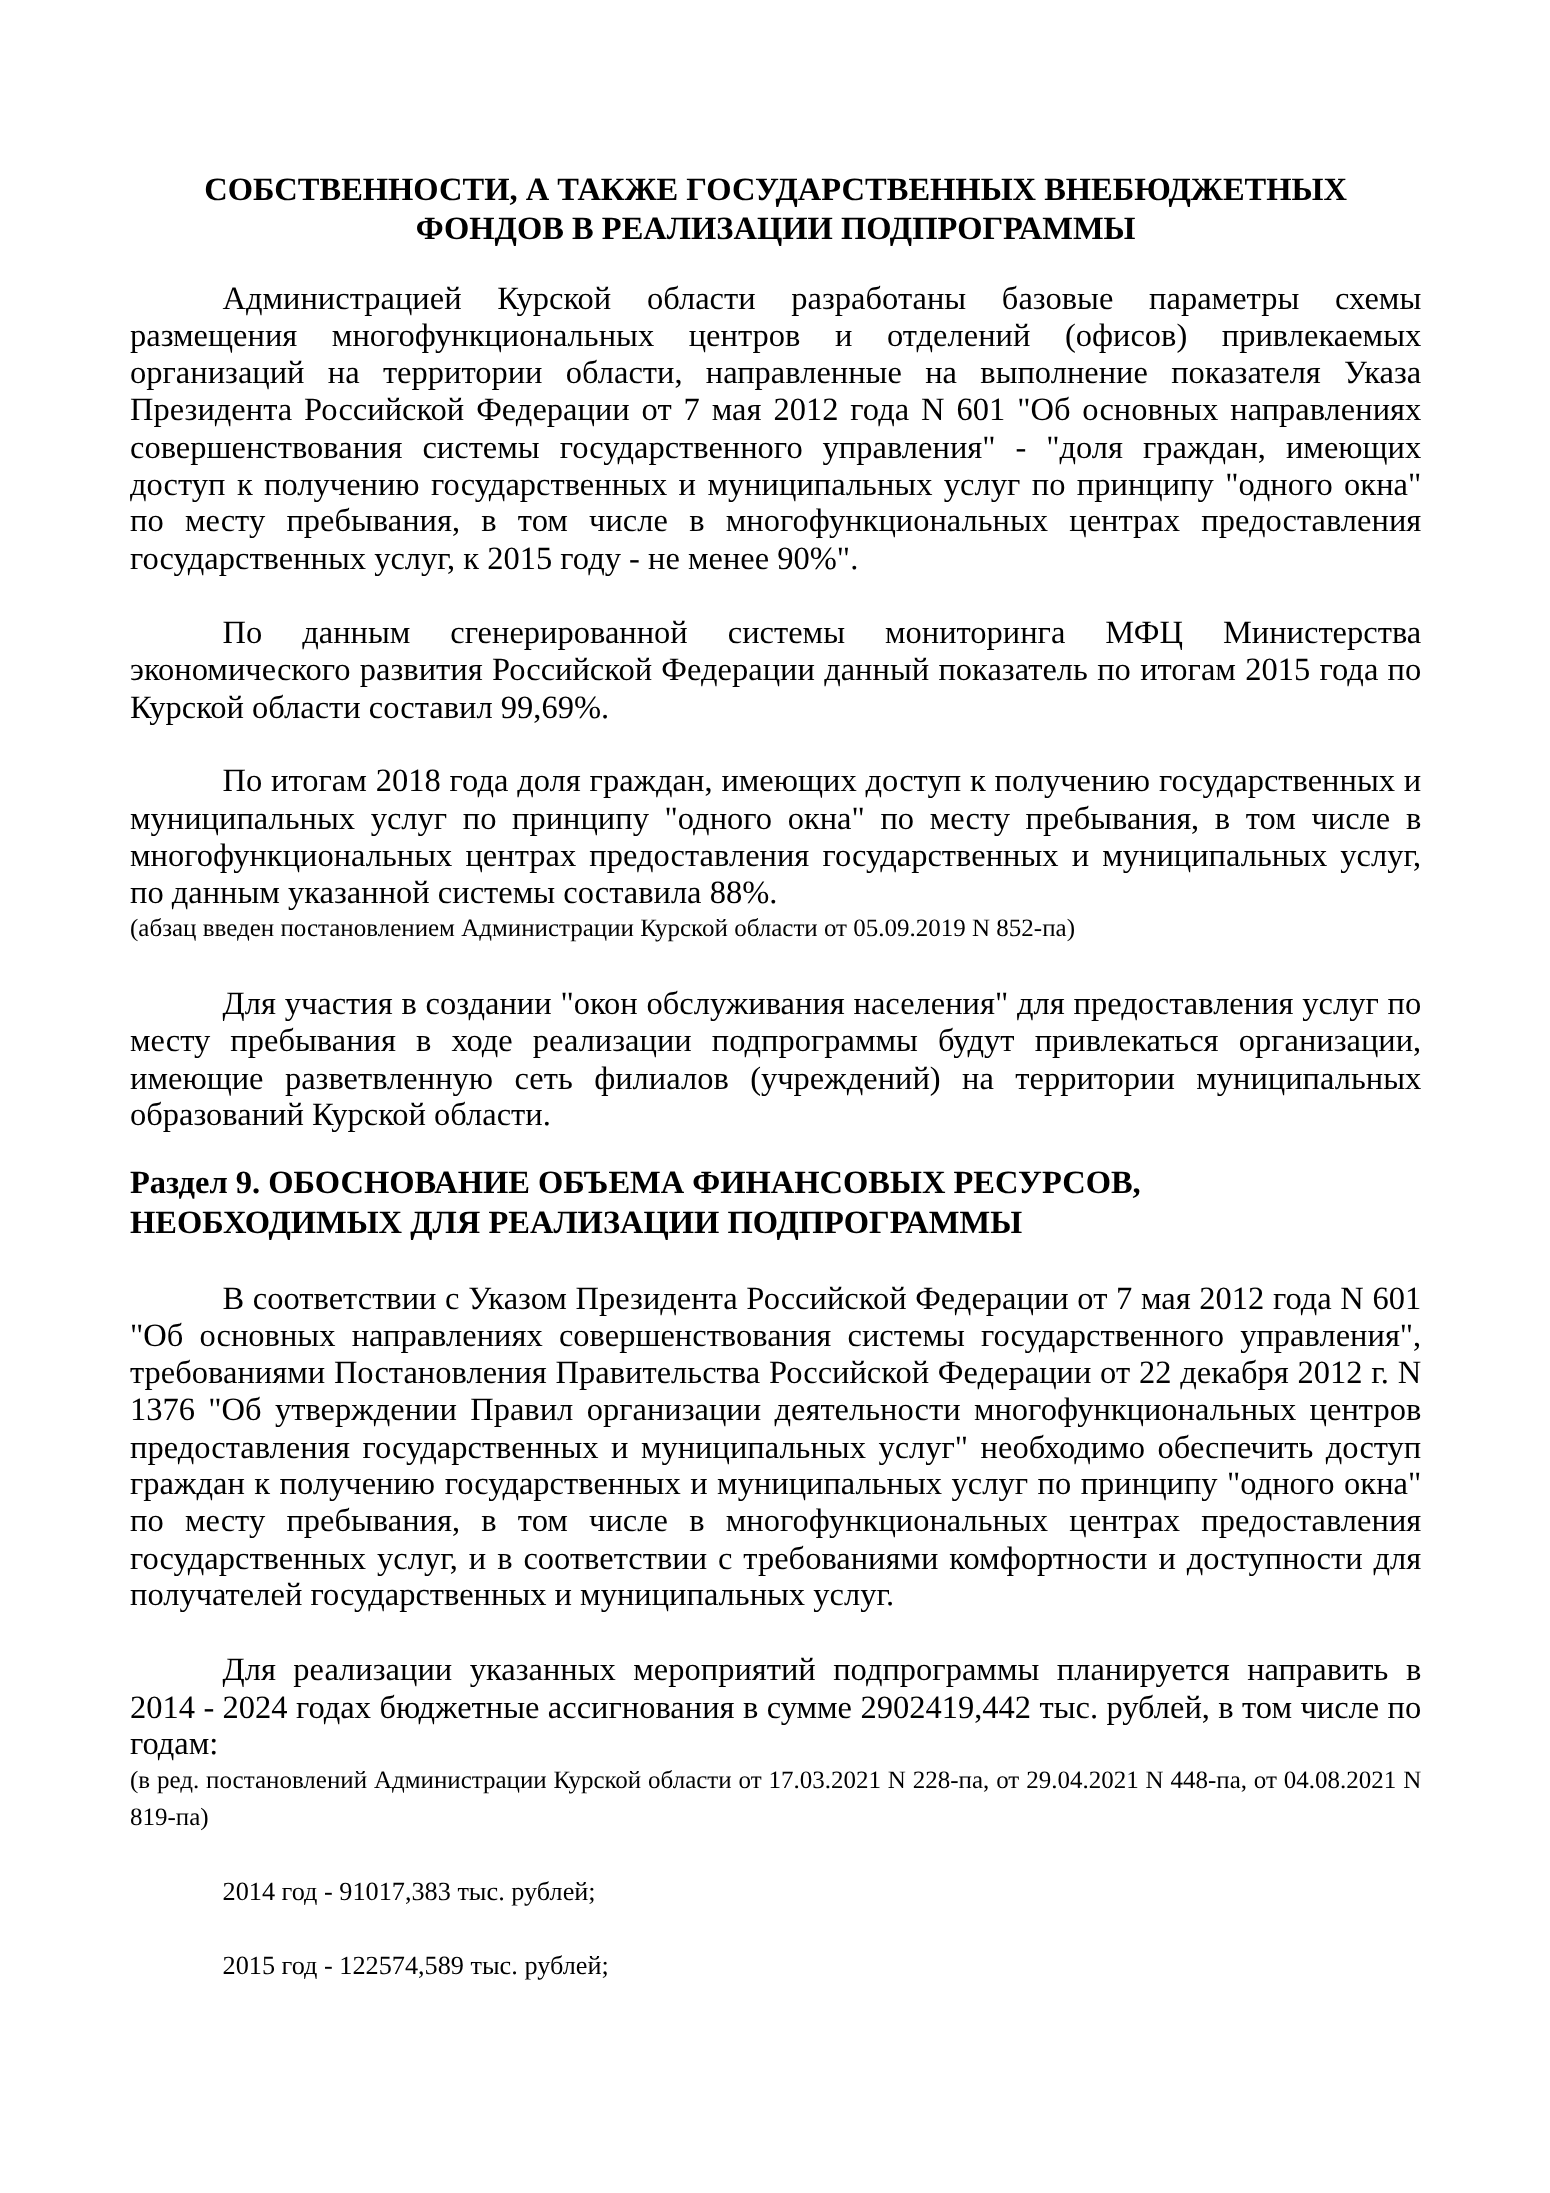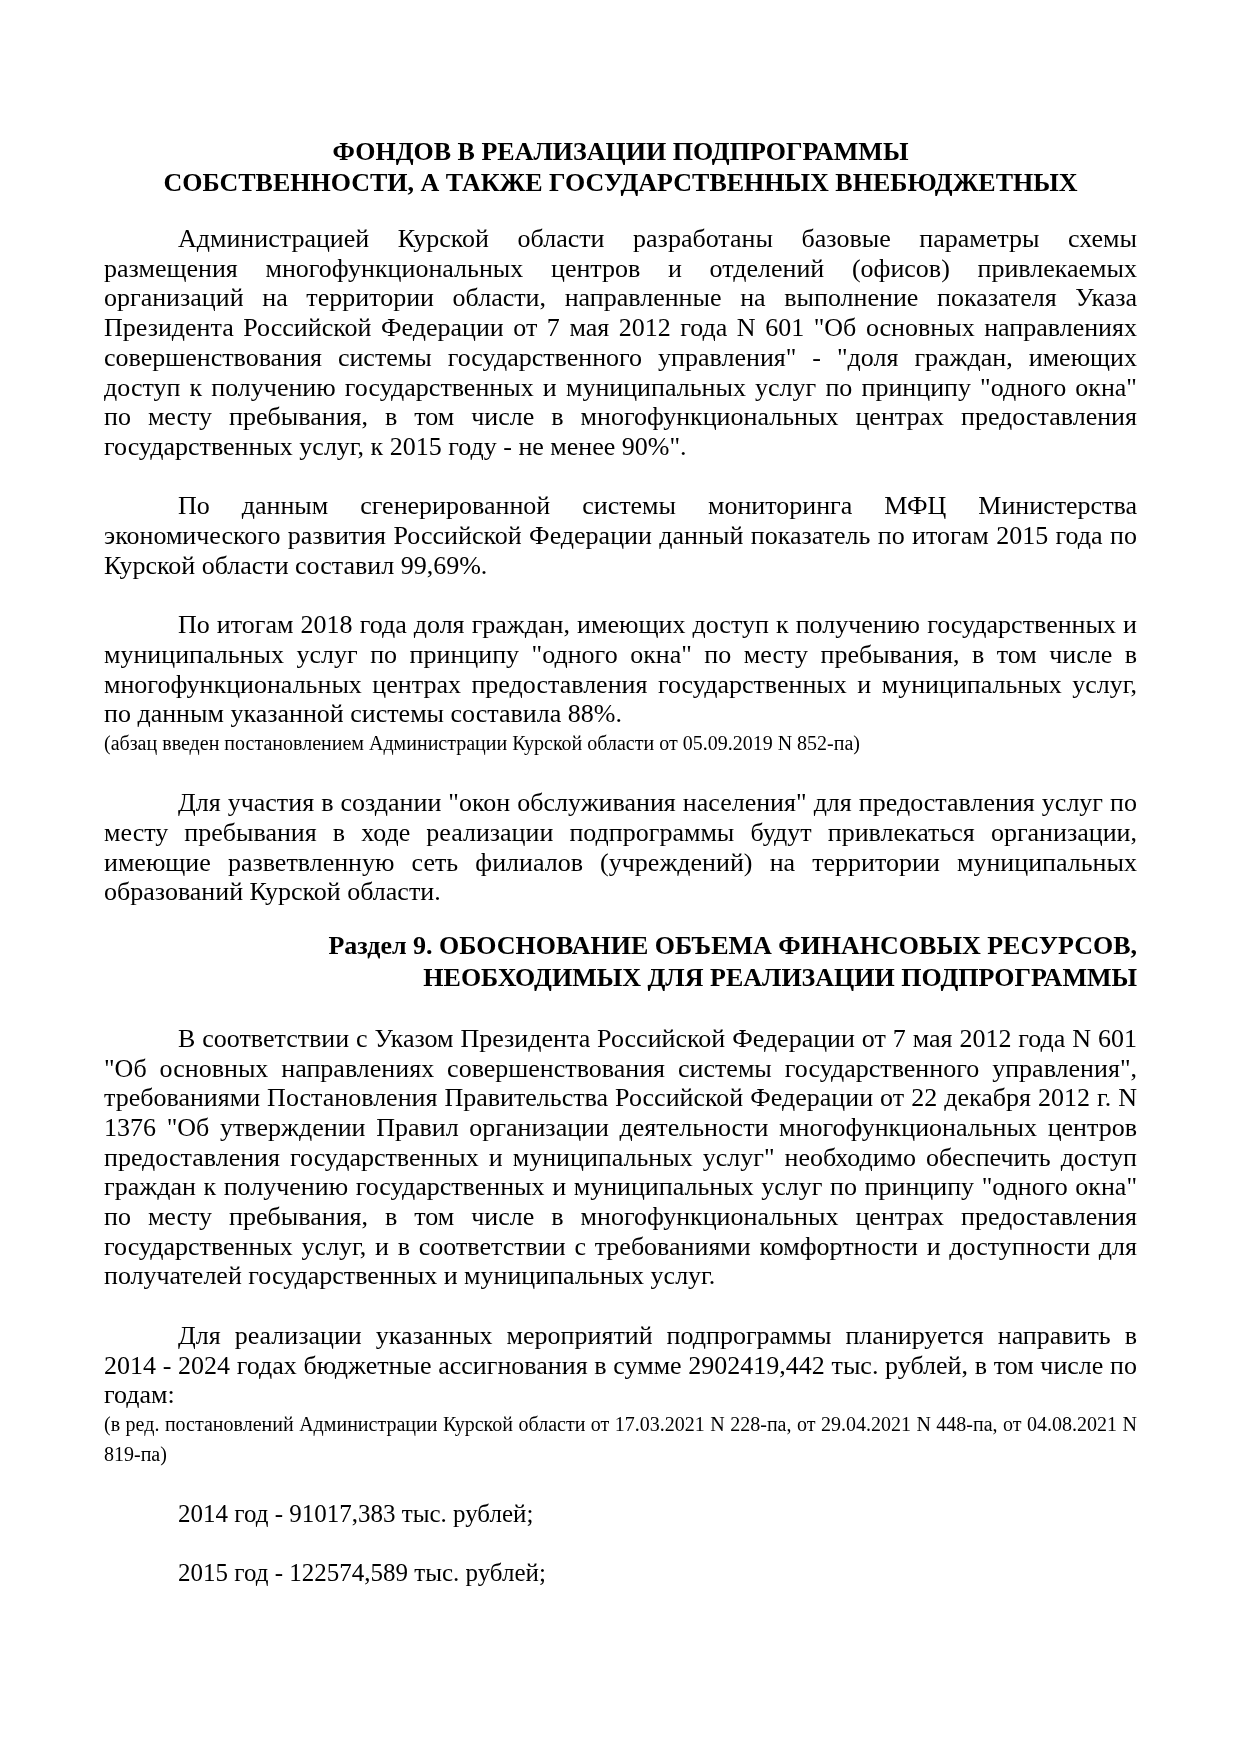--- a/index.html
+++ b/index.html
@@ -25,21 +25,21 @@
     font-weight: bold;
     font-size: 26px;
     line-height: 31px;
     text-align: center;
     margin: 0 0 26px 0;
   }
   .section-heading {
     font-weight: bold;
     font-size: 26px;
     line-height: 32px;
-    text-align: right;
+    text-align: left;
     margin: 23px 0 0 0;
   }
   .centered-note {
     font-size: 20px;
     line-height: 29.2px;
     text-align: center;
     margin: 8px 0 0 0;
   }
   .centered-note div { min-height: 29.2px; }
   .para {
@@ -51,35 +51,35 @@
   }
   .para.no-gap { margin-top: 0; }
   .note-line {
     font-size: 20px;
     line-height: 29.7px;
     text-align: justify;
     text-indent: 0;
     margin: 0;
   }
   .year-line {
-    font-size: 25px;
+    font-size: 21px;
     line-height: 29.7px;
     text-align: left;
     text-indent: 74px;
     margin: 29.7px 0 0 0;
   }
 </style>
 </head>
 <body>
 
 <div class="page">
 
   <div class="chapter-heading">
+    <div>СОБСТВЕННОСТИ, А ТАКЖЕ ГОСУДАРСТВЕННЫХ ВНЕБЮДЖЕТНЫХ</div>
     <div>ФОНДОВ В РЕАЛИЗАЦИИ ПОДПРОГРАММЫ</div>
-    <div>СОБСТВЕННОСТИ, А ТАКЖЕ ГОСУДАРСТВЕННЫХ ВНЕБЮДЖЕТНЫХ</div>
   </div>
 
   <p class="para no-gap">Администрацией Курской области разработаны базовые параметры схемы размещения многофункциональных центров и отделений (офисов) привлекаемых организаций на территории области, направленные на выполнение показателя Указа Президента Российской Федерации от 7 мая 2012 года N 601 "Об основных направлениях совершенствования системы государственного управления" - "доля граждан, имеющих доступ к получению государственных и муниципальных услуг по принципу "одного окна" по месту пребывания, в том числе в многофункциональных центрах предоставления государственных услуг, к 2015 году - не менее 90%".</p>
 
   <p class="para">По данным сгенерированной системы мониторинга МФЦ Министерства экономического развития Российской Федерации данный показатель по итогам 2015 года по Курской области составил 99,69%.</p>
 
   <p class="para">По итогам 2018 года доля граждан, имеющих доступ к получению государственных и муниципальных услуг по принципу "одного окна" по месту пребывания, в том числе в многофункциональных центрах предоставления государственных и муниципальных услуг, по данным указанной системы составила 88%.</p>
 
   <p class="note-line">(абзац введен постановлением Администрации Курской области от 05.09.2019 N 852-па)</p>
 

